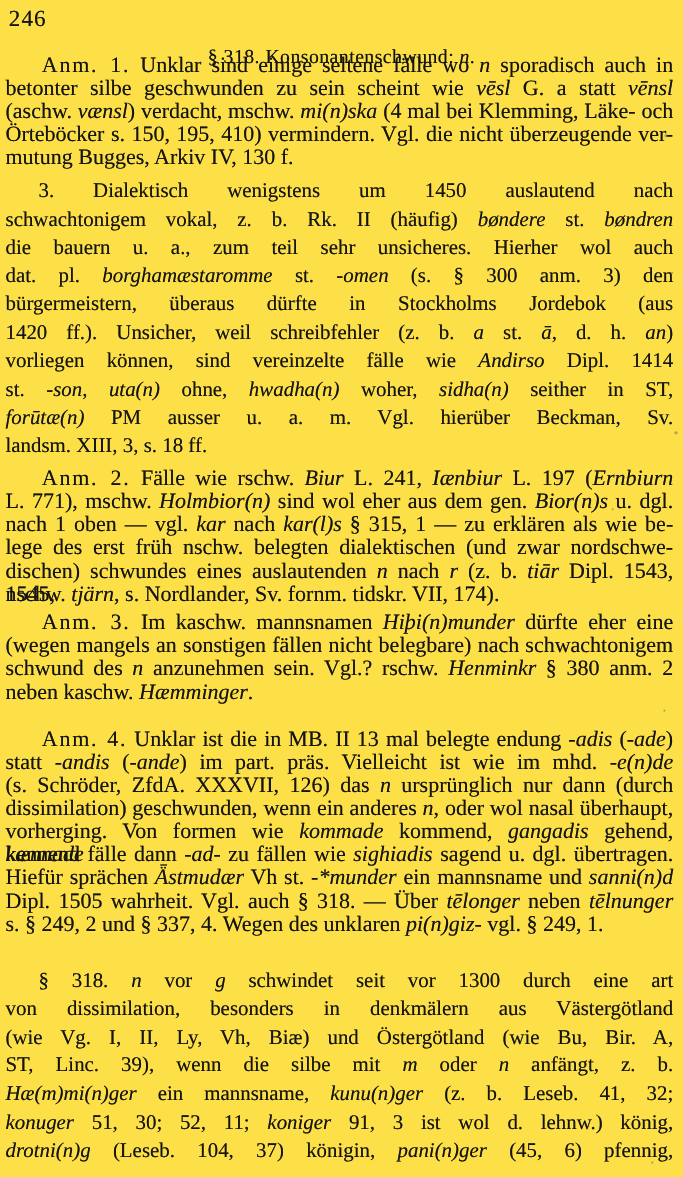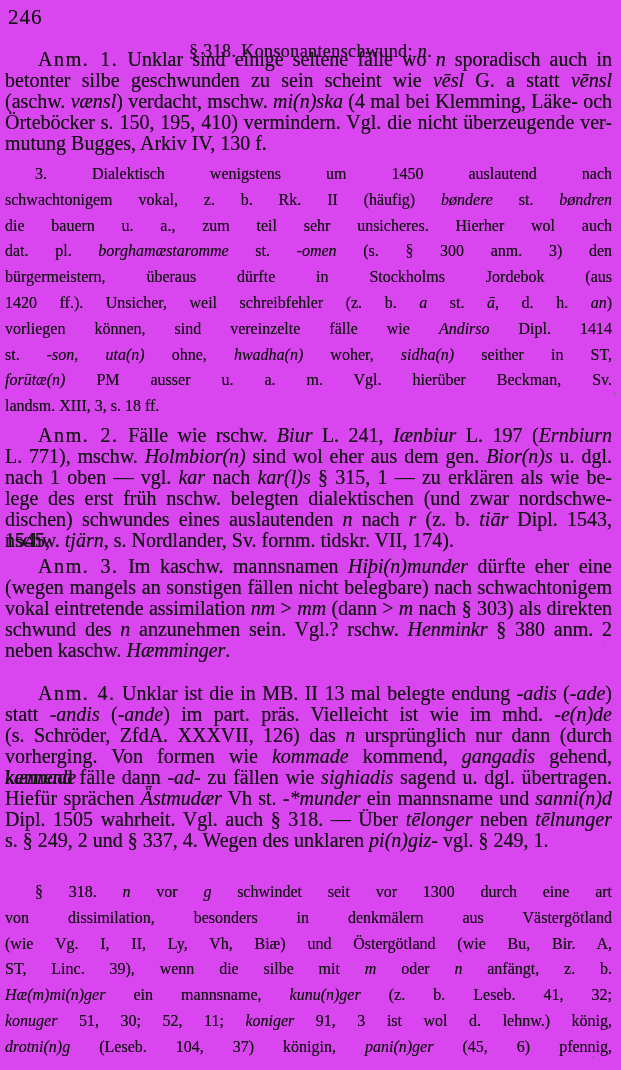--- a/index.html
+++ b/index.html
@@ -1,21 +1,21 @@
 <!DOCTYPE html>
 <html><head>
 <meta charset="utf-8">
 <style>
   html,body{margin:0;padding:0;}
   body{background:#e8e8e6;}
   .page{
     position:relative;
     width:621px;height:1070px;
     margin:0 auto;
-    background:#d946ef;
+    background:#fde047;
     color:#141414;
     font-family:"Liberation Serif","DejaVu Serif",serif;
     overflow:hidden;
     text-shadow:0 0 .5px rgba(10,10,10,.6);
   }
   .page-header{position:relative;padding-top:7px;height:30px;}
   .page-number{
     position:absolute;left:8px;top:5px;
     font-size:21px;letter-spacing:1px;
   }
@@ -27,21 +27,21 @@
   .page-body{padding:0 9px 0 5px;}
   .para{margin:0;}
   .para .line{
     text-align:justify;
     text-align-last:justify;
     white-space:normal;
   }
   .para .line.last{text-align-last:left;}
   .small{font-size:20px;}
   .small .line{line-height:21px;height:21px;}
-  .large{font-size:16px;}
+  .large{font-size:19px;}
   .large .line{line-height:25.8px;height:25.8px;}
   .small .line.first{padding-left:33px;}
   .large .line.first{padding-left:30px;}
   
   .p-anm-1{margin-top:12px;}
   .p-para-3{margin-top:7px;}
   .p-anm-2{margin-top:6px;}
   .p-anm-3{margin-top:5px;}
   .p-anm-4{margin-top:22px;}
   .p-para-318{margin-top:28px;}
@@ -91,28 +91,28 @@
         <div class="line first"><span class="sp">Anm. 2.</span><span> Fälle wie rschw. </span><span class="it">Biur</span><span> L. 241, </span><span class="it">Iænbiur</span><span> L. 197 (</span><span class="it">Ernbiurn</span></div>
         <div class="line"><span>L. 771), mschw. </span><span class="it">Holmbior(n)</span><span> sind wol eher aus dem gen. </span><span class="it">Bior(n)s</span><span> u. dgl.</span></div>
         <div class="line"><span>nach 1 oben — vgl. </span><span class="it">kar</span><span> nach </span><span class="it">kar(l)s</span><span> § 315, 1 — zu erklären als wie be-</span></div>
         <div class="line"><span>lege des erst früh nschw. belegten dialektischen (und zwar nordschwe-</span></div>
         <div class="line"><span>dischen) schwundes eines auslautenden </span><span class="it">n</span><span> nach </span><span class="it">r</span><span> (z. b. </span><span class="it">tiār</span><span> Dipl. 1543, 1545,</span></div>
         <div class="line last"><span>nschw. </span><span class="it">tjärn</span><span>, s. Nordlander, Sv. fornm. tidskr. VII, 174).</span></div>
       </div>
       <div class="para small p-anm-3">
         <div class="line first"><span class="sp">Anm. 3.</span><span> Im kaschw. mannsnamen </span><span class="it">Hiþi(n)munder</span><span> dürfte eher eine</span></div>
         <div class="line"><span>(wegen mangels an sonstigen fällen nicht belegbare) nach schwachtonigem</span></div>
-        <div class="line"><span>vokal eintretende assimilation </span><span class="it">nm</span><span> &gt; </span><span class="it">mm</span><span> (dann &gt; </span><span class="it">m</span><span> nach § 303) als direkten</span></div>
         <div class="line"><span>schwund des </span><span class="it">n</span><span> anzunehmen sein. Vgl.? rschw. </span><span class="it">Henminkr</span><span> § 380 anm. 2</span></div>
         <div class="line last"><span>neben kaschw. </span><span class="it">Hæmminger</span><span>.</span></div>
       </div>
       <div class="para small p-anm-4">
         <div class="line first"><span class="sp">Anm. 4.</span><span> Unklar ist die in MB. II 13 mal belegte endung </span><span class="it">-adis</span><span> (</span><span class="it">-ade</span><span>)</span></div>
         <div class="line"><span>statt </span><span class="it">-andis</span><span> (</span><span class="it">-ande</span><span>) im part. präs. Vielleicht ist wie im mhd. </span><span class="it">-e(n)de</span></div>
         <div class="line"><span>(s. Schröder, ZfdA. XXXVII, 126) das </span><span class="it">n</span><span> ursprünglich nur dann (durch</span></div>
+        <div class="line"><span>dissimilation) geschwunden, wenn ein anderes </span><span class="it">n</span><span>, oder wol nasal überhaupt,</span></div>
         <div class="line"><span>vorherging. Von formen wie </span><span class="it">kommade</span><span> kommend, </span><span class="it">gangadis</span><span> gehend, </span><span class="it">kænnade</span></div>
         <div class="line"><span>kennend fälle dann </span><span class="it">-ad-</span><span> zu fällen wie </span><span class="it">sighiadis</span><span> sagend u. dgl. übertragen.</span></div>
         <div class="line"><span>Hiefür sprächen </span><span class="it">Ǟstmudær</span><span> Vh st. </span><span class="it">-*munder</span><span> ein mannsname und </span><span class="it">sanni(n)d</span></div>
         <div class="line"><span>Dipl. 1505 wahrheit. Vgl. auch § 318. — Über </span><span class="it">tēlonger</span><span> neben </span><span class="it">tēlnunger</span></div>
         <div class="line last"><span>s. § 249, 2 und § 337, 4. Wegen des unklaren </span><span class="it">pi(n)giz-</span><span> vgl. § 249, 1.</span></div>
       </div>
       <div class="para large p-para-318">
         <div class="line first"><span class="bd">§ 318.</span><span> </span><span class="it">n</span><span> vor </span><span class="it">g</span><span> schwindet seit vor 1300 durch eine art</span></div>
         <div class="line"><span>von dissimilation, besonders in denkmälern aus Västergötland</span></div>
         <div class="line"><span>(wie Vg. I, II, Ly, Vh, Biæ) und Östergötland (wie Bu, Bir. A,</span></div>

